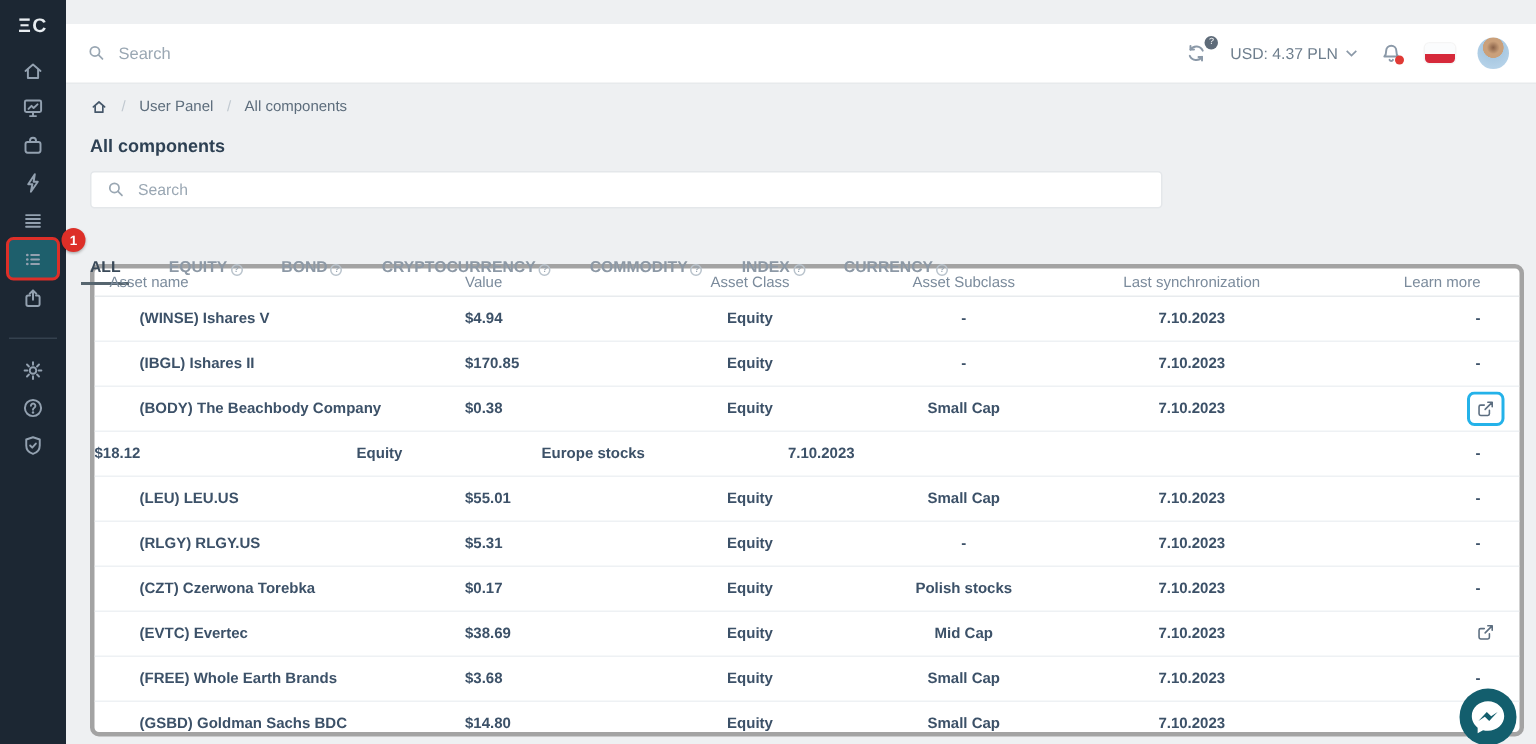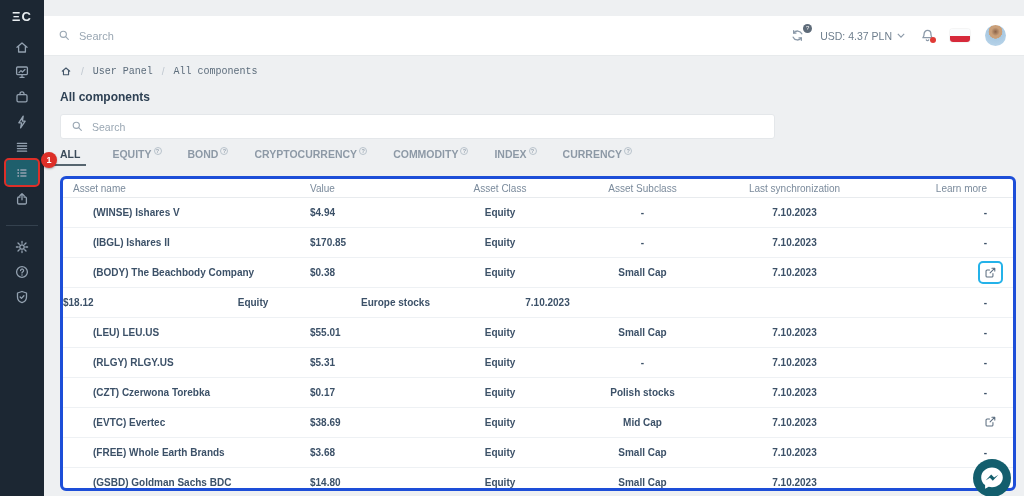--- a/index.html
+++ b/index.html
@@ -35,32 +35,32 @@
   .flag .w { height:50%; background:#fbfcfd; }
   .flag .r { height:50%; background:#d6293a; }
   .avatar { width:21px; height:21px; border-radius:50%; cursor:pointer;
     background: radial-gradient(circle at 50% 32%, #8a6248 0%, #caa07a 24%, #caa07a 38%, #a9c9e2 40%, #bcd7ec 100%); }
 
   
   .content { padding:0 16px; }
   .breadcrumb { margin-top:9px; display:flex; align-items:center; gap:9px; font-size:10px; color:#5d6d7c; }
   .breadcrumb svg { width:12px; height:12px; stroke:#45576a; fill:none; stroke-width:1.5; stroke-linecap:round; stroke-linejoin:round; }
   .crumb-sep { color:#c0c8d0; }
-  .crumb { cursor:pointer;font-family:Liberation Mono, monospace; }
+  .crumb { cursor:pointer; }
   .page-title { margin-top:13px; font-size:12px; font-weight:bold; color:#2e4154; }
   .search-box { margin-top:10px; width:715px; height:25px; background:#fff; border:1px solid #e4e7ea; border-radius:3px; display:flex; align-items:center; gap:8px; padding:0 10px; cursor:text; }
   .search-box .placeholder { font-size:10.5px; }
 
   .tabs { margin-top:9px; display:flex; align-items:flex-start; gap:26px; height:23px; }
-  .tab { display:flex; align-items:flex-start; gap:2px; font-size:10.5px; font-weight:600; color:#8d99a6; cursor:pointer; padding-bottom:6px; }
+  .tab { display:flex; align-items:flex-end; gap:2px; font-size:10.5px; font-weight:600; color:#8d99a6; cursor:pointer; padding-bottom:6px;margin-top:24px; }
   .tab.active { color:#3a4a59; border-bottom:2px solid #56656f; padding:0 6px 4px 6px; margin-left:-6px; }
   .tab-info { width:8px; height:8px; border:1px solid #b9c3cc; border-radius:50%; margin-top:-1px; font-size:5.5px; line-height:7px; text-align:center; color:#9aa7b3; }
 
   
-  .table-wrap { margin-top:5px; width:956px; height:315px; background:#fff; border:3px solid #1d4ed8; border-radius:6px; overflow:hidden; }
+  .table-wrap { margin-top:5px; width:956px; height:315px; background:#fff; border:3px solid #a3a3a3; border-radius:6px; overflow:hidden; }
   .trow { display:flex; align-items:center; height:30px; border-bottom:1px solid #eef1f4; font-size:10px; }
   .trow.head { height:19px; color:#7b8b9c; font-weight:400; border-bottom:1px solid #e8ebee; }
   .trow:not(.head) { color:#3c5168; font-weight:600; }
   .cell { overflow:hidden; white-space:nowrap; }
   .c0 { flex:0 0 26%; text-align:left; padding-left:10px; }
   .c1 { flex:0 0 12%; }
   .c2 { flex:0 0 16%; text-align:center; }
   .c3 { flex:0 0 14%; text-align:center; }
   .c4 { flex:0 0 18%; text-align:center; }
   .c5 { flex:1 1 auto; text-align:right; padding-right:26px; }

